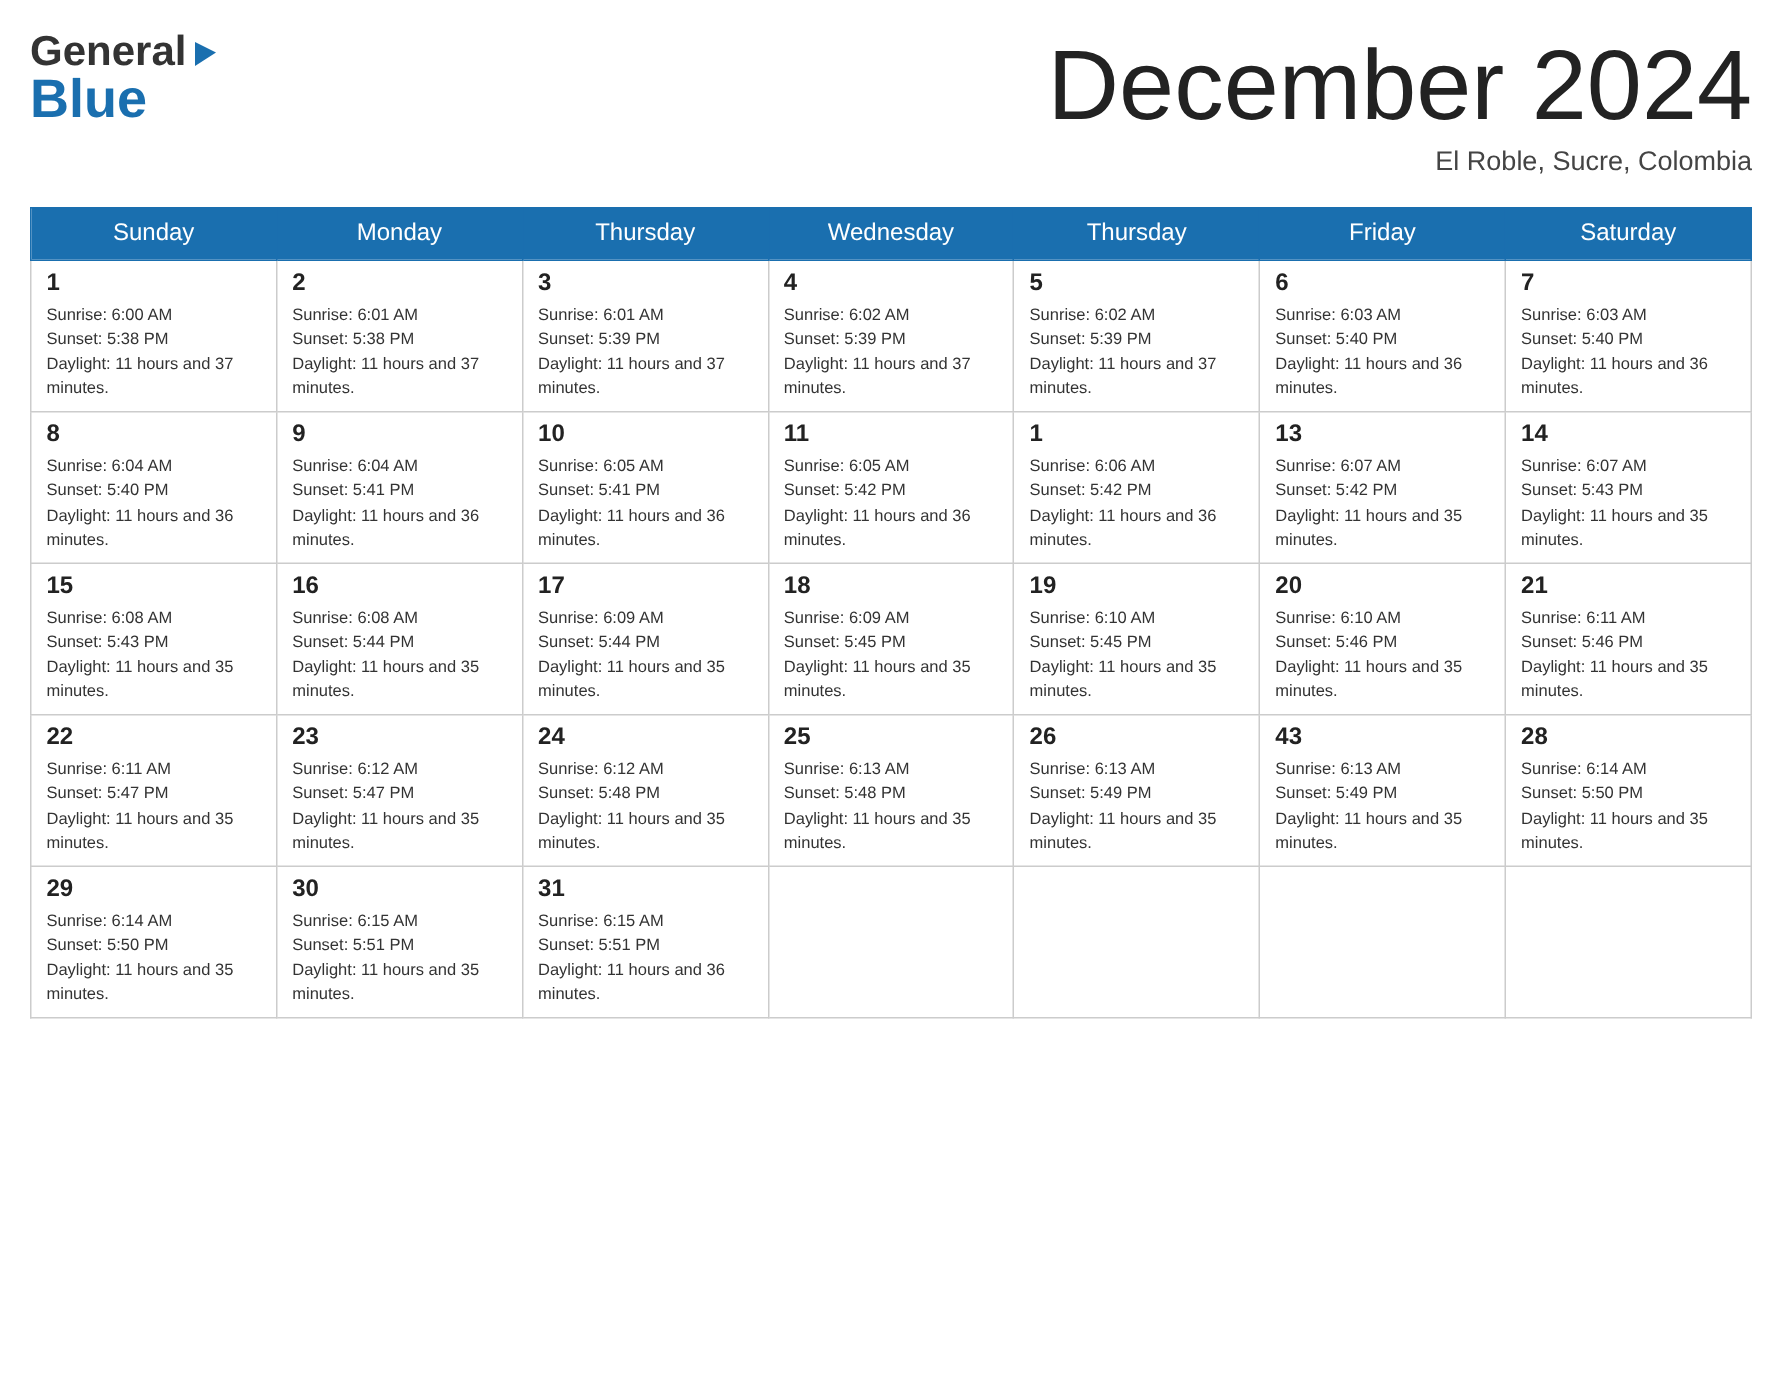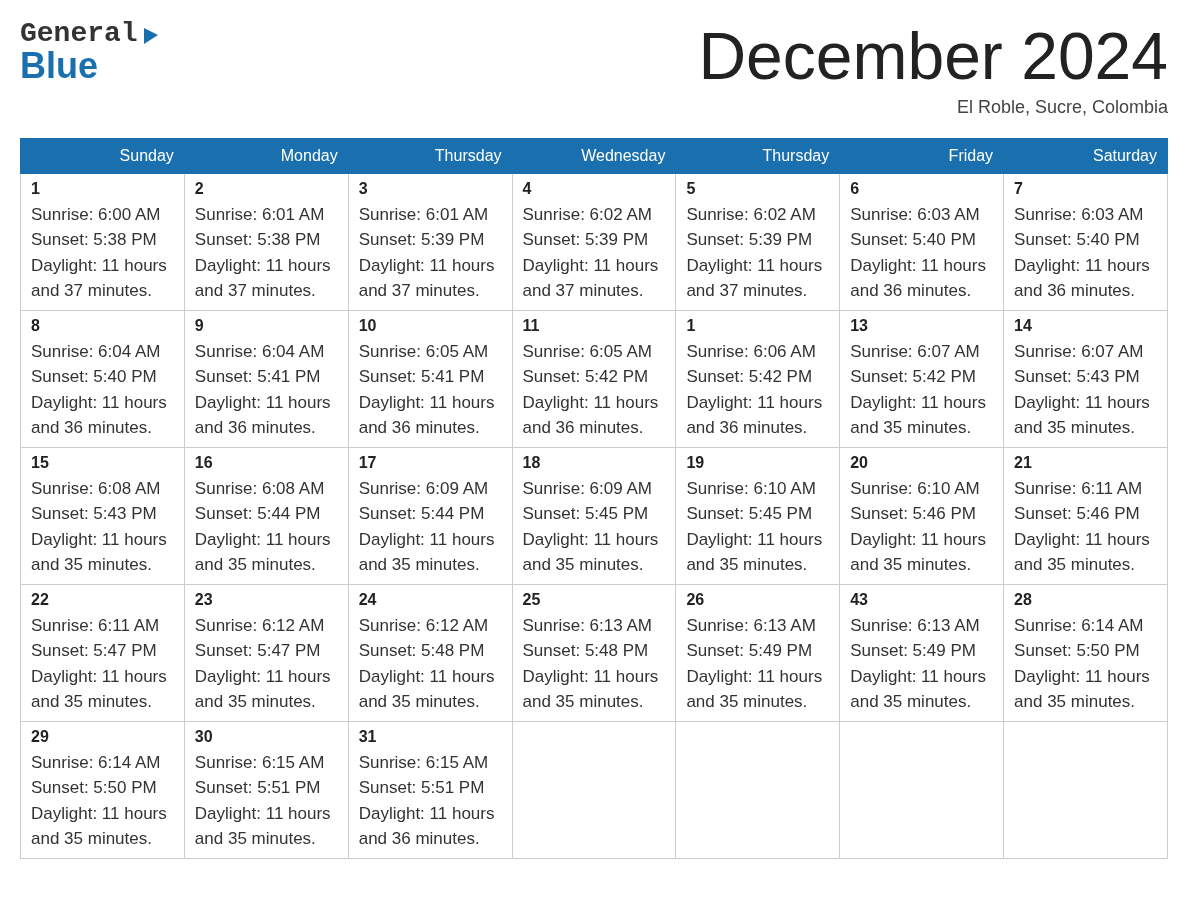--- a/index.html
+++ b/index.html
@@ -29,21 +29,20 @@
     }
     .logo-blue {
       font-size: 36px;
       font-weight: bold;
       color: #1a6faf;
       line-height: 1;
     }
     .logo-icon {
       display: inline-flex;
       align-items: center;
-      font-family: Liberation Mono, monospace;
     }
     .title-area {
       text-align: right;
     }
     .month-title {
       font-size: 66px;
       font-weight: normal;
       color: #222;
       line-height: 1.1;
     }
@@ -53,40 +52,40 @@
       margin-top: 4px;
     }
     table {
       width: 100%;
       border-collapse: collapse;
     }
     th {
       background-color: #1a6faf;
       color: #fff;
       padding: 8px 10px;
-      text-align: right;
+      text-align: center;
       font-size: 16px;
       font-weight: normal;
       border: 1px solid #1a6faf;
     }
     td {
       border: 1px solid #ccc;
       vertical-align: top;
       padding: 6px 10px;
       width: 14.28%;
       min-height: 100px;
     }
     .day-number {
       font-size: 16px;
       font-weight: bold;
       color: #222;
       margin-bottom: 4px;
     }
     .day-info {
-      font-size: 17px;
+      font-size: 11px;
       color: #333;
       line-height: 1.5;
     }
     .empty-cell {
       background: #fff;
     }
     tr:last-child td {
       min-height: 80px;
       margin-top: 43px;
     }

